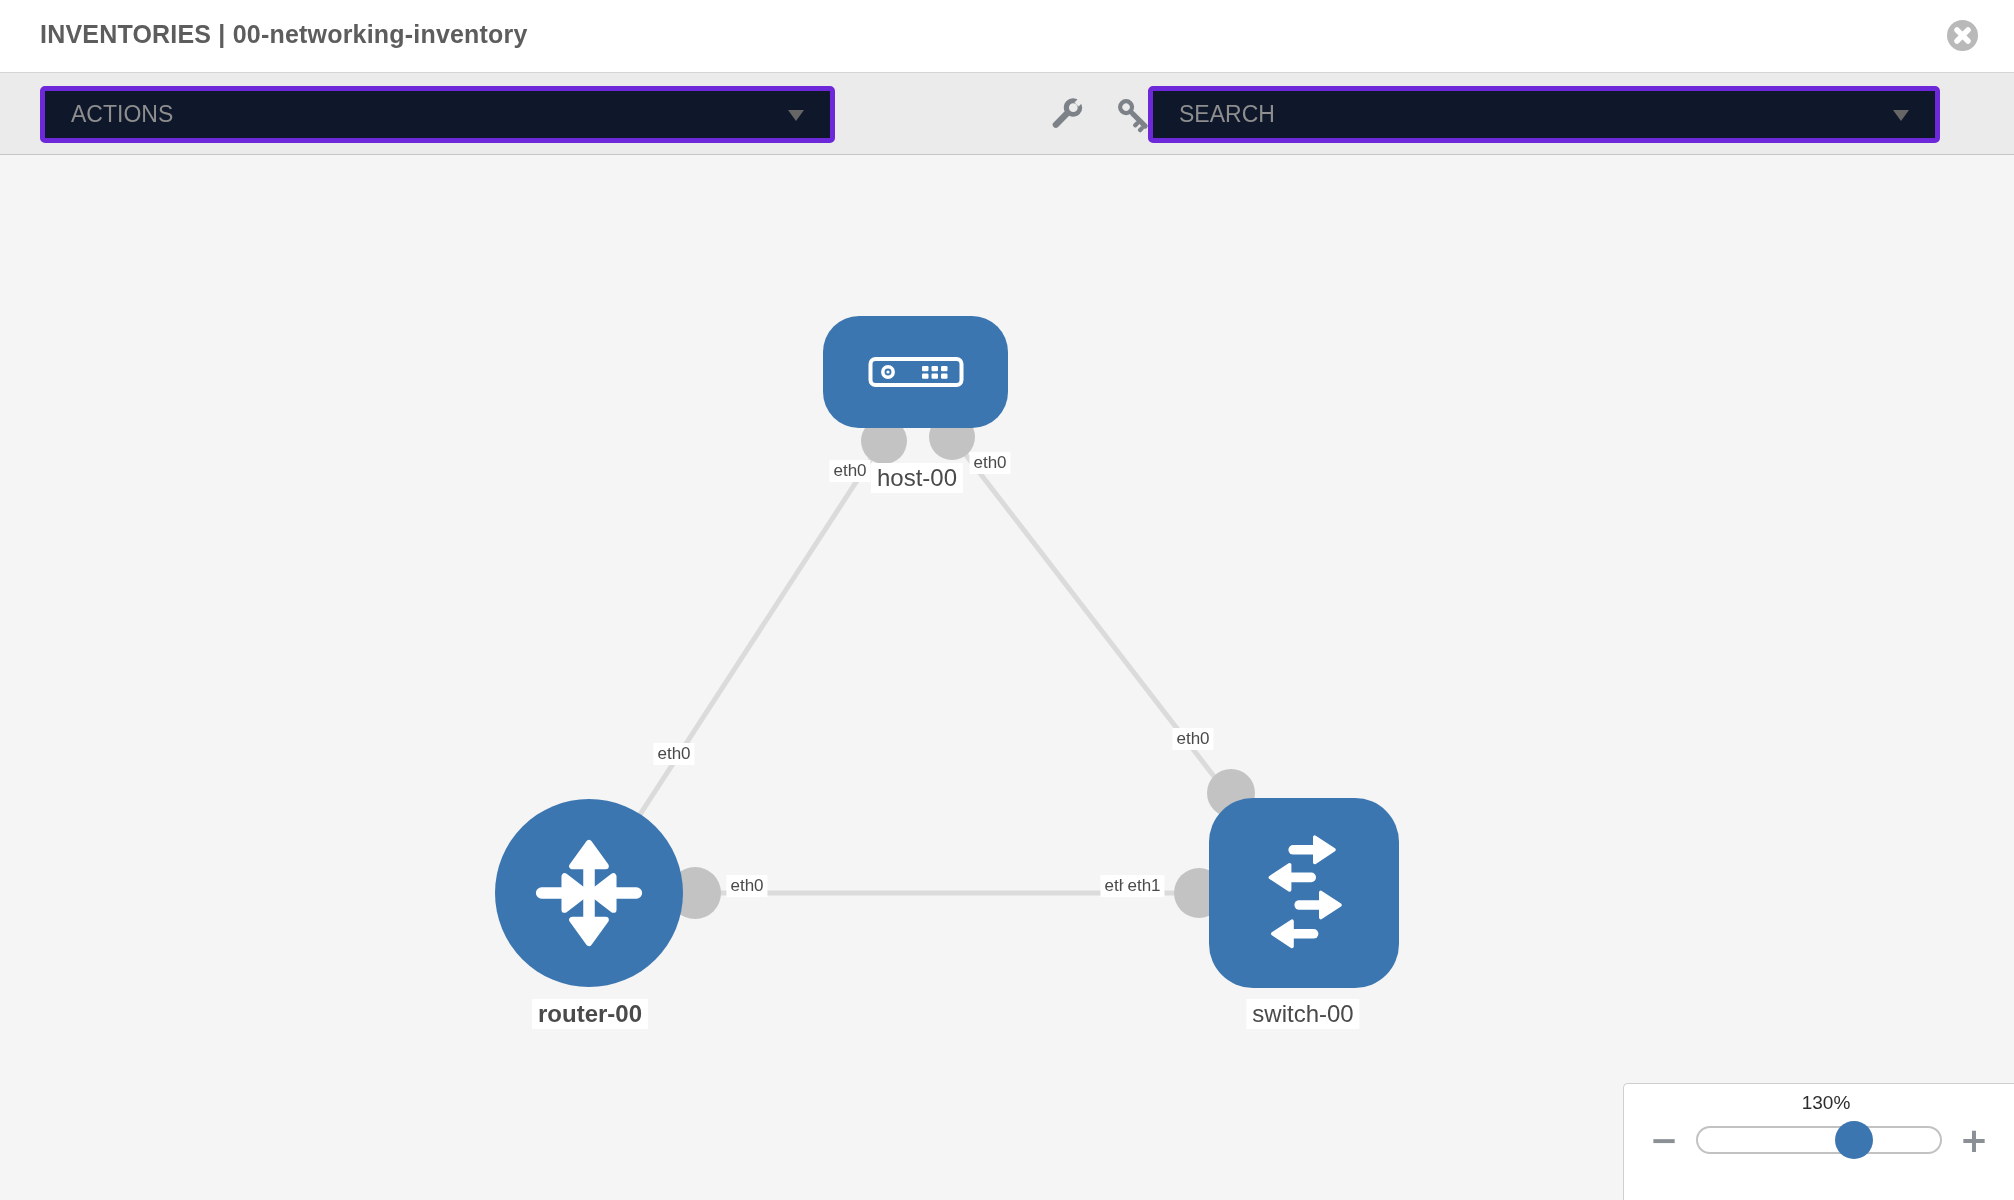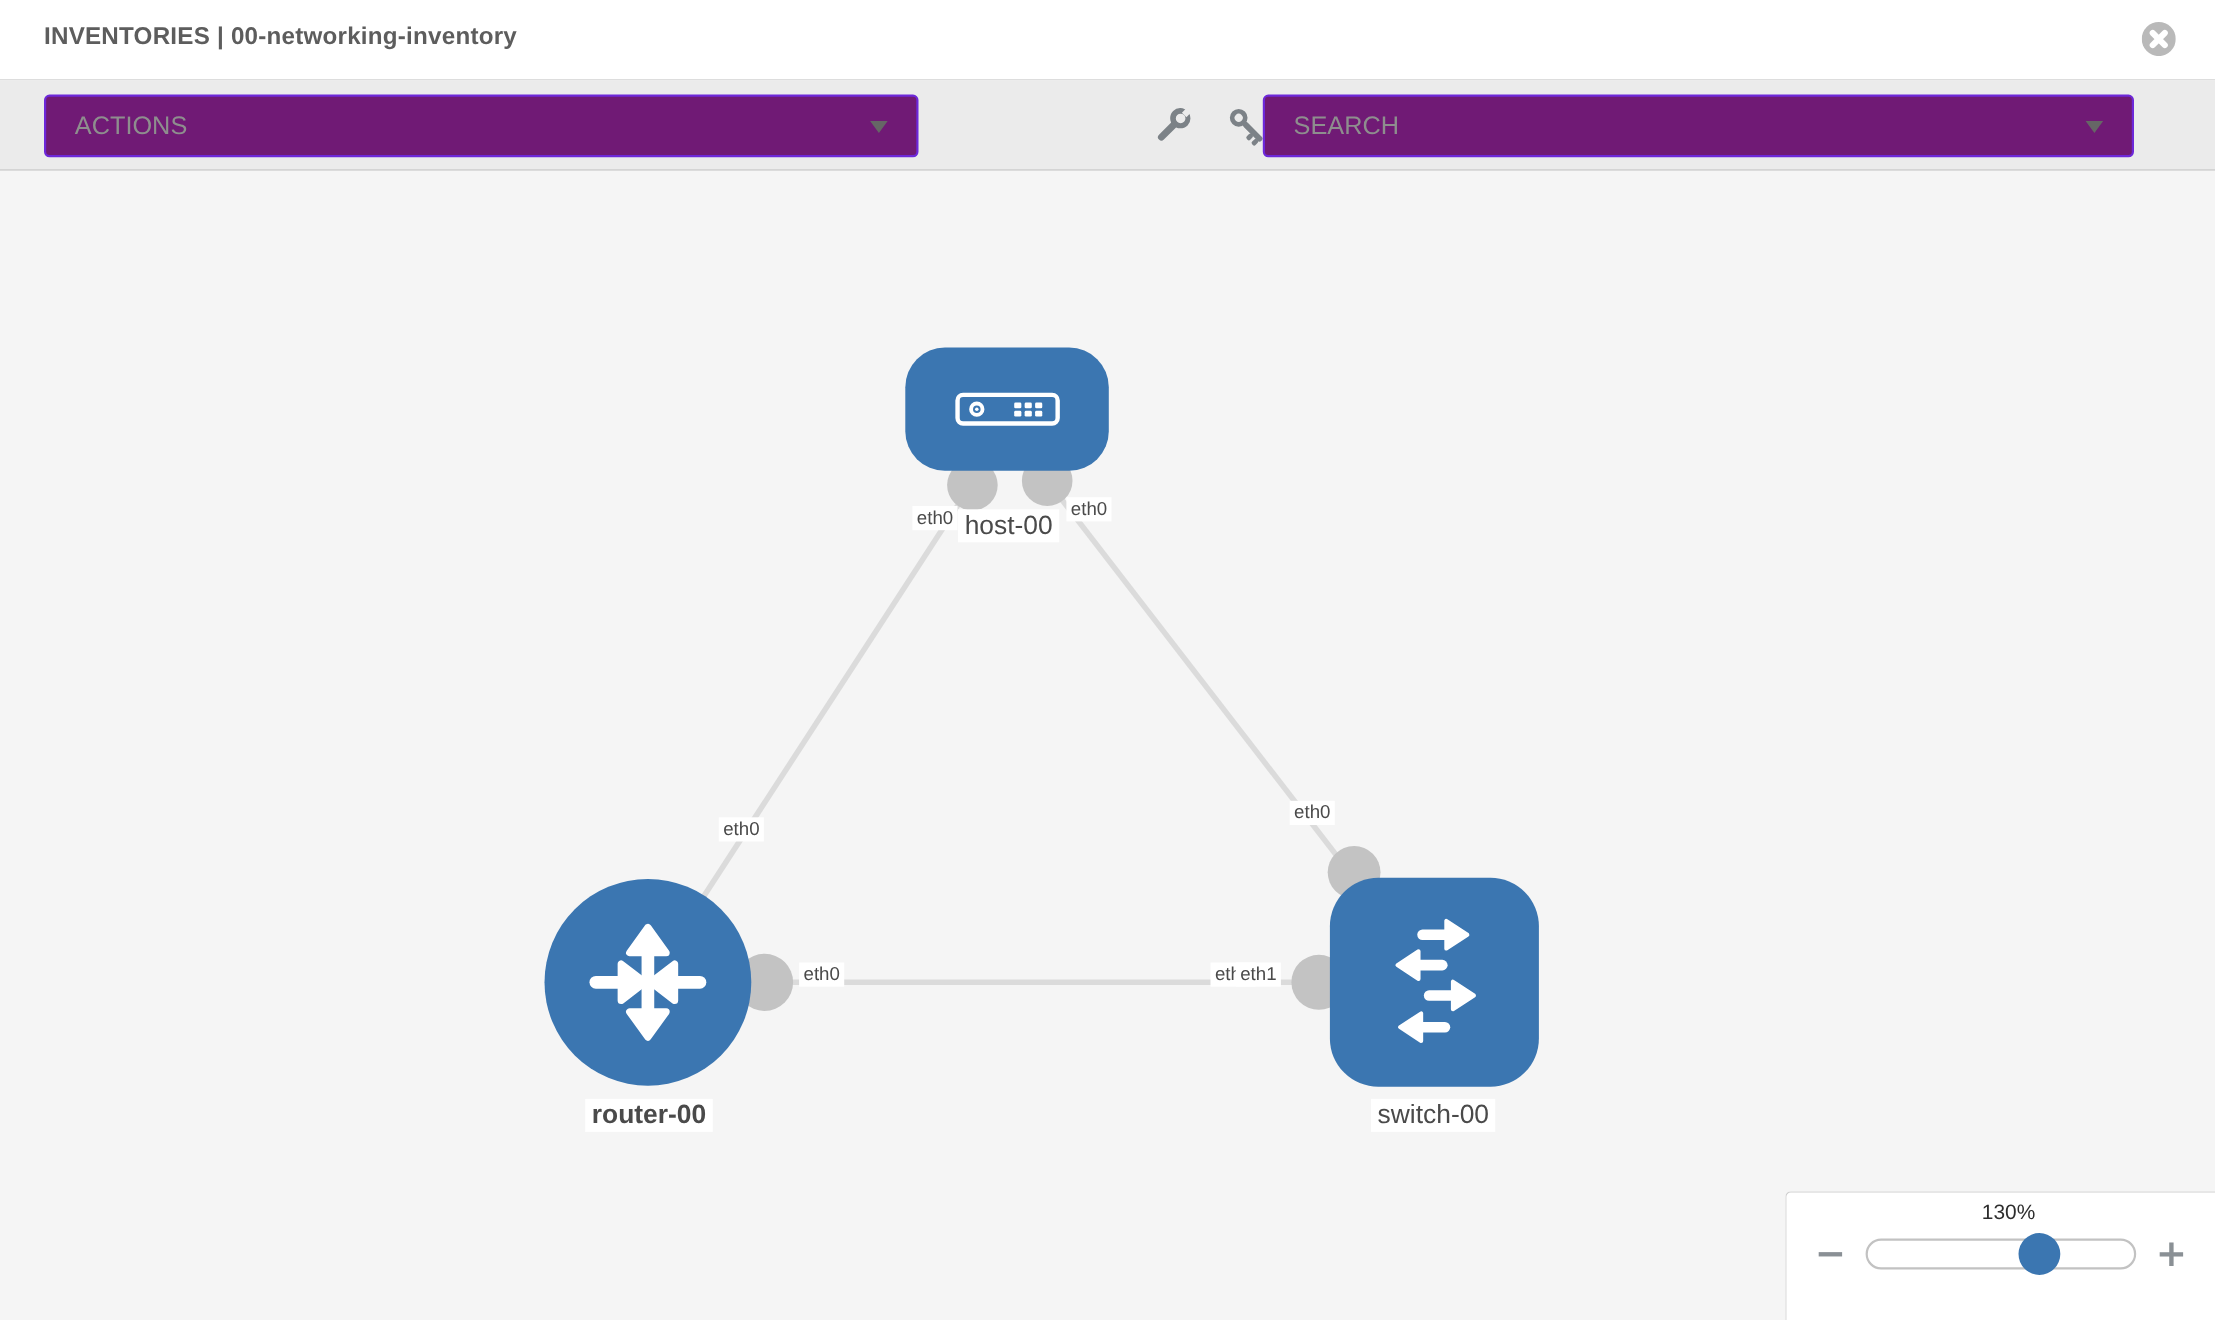--- a/index.html
+++ b/index.html
@@ -3,30 +3,30 @@
 <meta charset="utf-8">
 <style>
   * { margin:0; padding:0; box-sizing:border-box; }
   html,body { width:2014px; height:1200px; overflow:hidden; background:#f5f5f5;
     font-family:"Liberation Sans", sans-serif; }
   .app { position:relative; width:2014px; height:1200px; }
 
   
   .header { position:absolute; left:0; top:0; width:100%; height:73px; background:#fff;
     border-bottom:1px solid #d5d5d5; }
-  .title { position:absolute; left:40px; top:20px; font-size:22px; font-weight:bold;
+  .title { position:absolute; left:40px; top:20px; font-size:25px; font-weight:bold;
     color:#5d5d5d; letter-spacing:0.2px; }
   .close-btn { position:absolute; right:36px; top:20px; width:31px; height:31px;
     border:none; background:transparent; cursor:pointer; padding:0; }
 
   
   .toolbar { position:absolute; left:0; top:73px; width:100%; height:82px; background:#ebebeb;
     border-bottom:1px solid #c6c6c6; }
-  .select { position:absolute; top:13px; height:57px; background:#701a75;
-    border:2px solid #6d28d9; border-radius:5px; display:flex; align-items:center;
+  .select { position:absolute; top:13px; height:57px; background:#0f172a;
+    border:5px solid #6d28d9; border-radius:5px; display:flex; align-items:center;
     padding:0 26px; cursor:pointer; }
   .select .sel-text { font-size:23px; color:#8e8e8e; }
   .caret { position:absolute; right:26px; top:50%; margin-top:-5px; width:0; height:0;
     border-left:8px solid transparent; border-right:8px solid transparent;
     border-top:11px solid #666; }
   .select-actions { left:40px; width:795px; }
   .select-search { left:1148px; width:792px; }
   .tool-btn { position:absolute; top:21px; width:42px; height:42px; border:none;
     background:transparent; cursor:pointer; padding:0; }
   .tool-wrench { left:1045px; }

